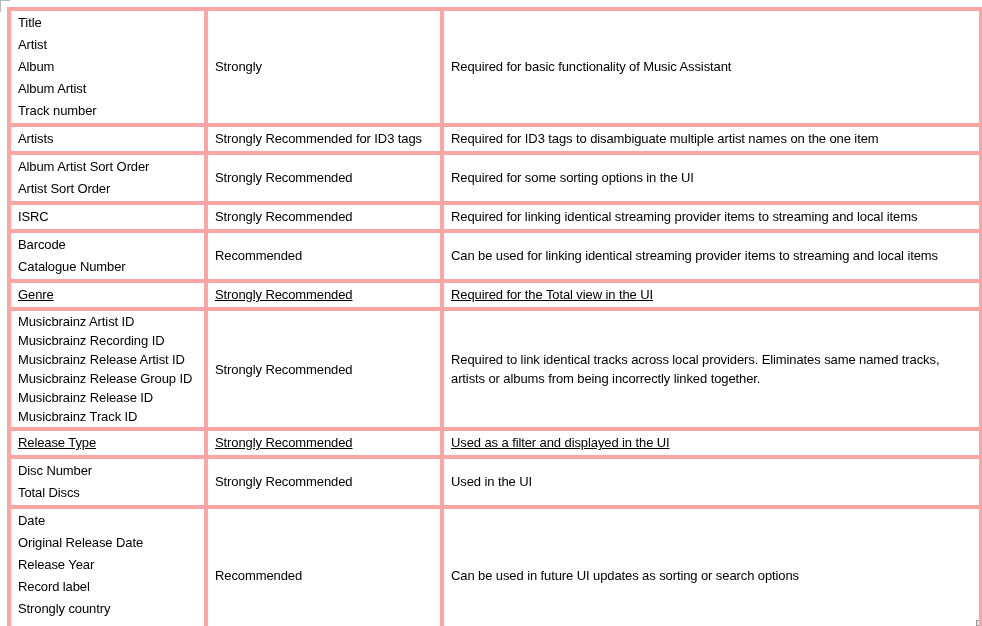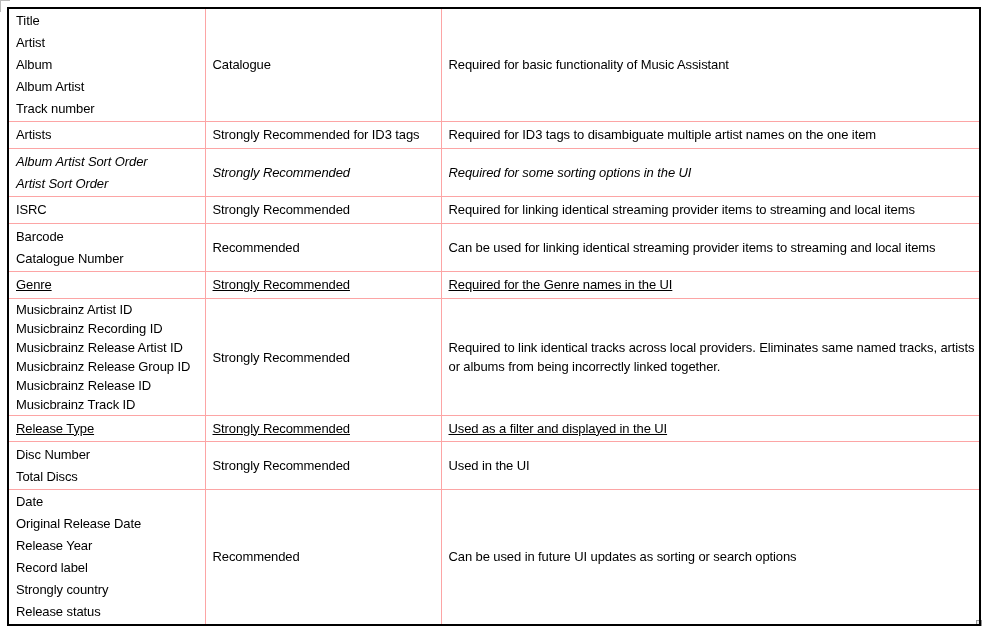--- a/index.html
+++ b/index.html
@@ -18,33 +18,33 @@
   table#metadata-table {
     position: absolute;
     left: 7px;
     top: 7px;
     width: 972px;
     table-layout: fixed;
     border-collapse: collapse;
     border: 2px solid #000000;
   }
   #metadata-table td {
-    border: 1px solid #fca5a5;
+    border: 4px solid #fca5a5;
     vertical-align: middle;
     padding: 1px 4px 1px 7px;
     font-size: 13px;
     letter-spacing: -0.1px;
     line-height: 22px;
     color: #000000;
     overflow: hidden;
   }
   
   #metadata-table tr:nth-child(1)  { height: 110px; }
   #metadata-table tr:nth-child(2)  { height: 27px; margin-top: 28px;  }
-  #metadata-table tr:nth-child(3)  { height: 48px; font-style: italic;  }
+  #metadata-table tr:nth-child(3)  { height: 48px;  }
   #metadata-table tr:nth-child(4)  { height: 27px; border-radius: 12px;  }
   #metadata-table tr:nth-child(5)  { height: 48px;  }
   #metadata-table tr:nth-child(6)  { height: 27px; text-decoration: underline;  }
   #metadata-table tr:nth-child(7)  { height: 117px; }
   #metadata-table tr:nth-child(8)  { height: 26px; text-decoration: underline;  }
   #metadata-table tr:nth-child(9)  { height: 48px;  }
   #metadata-table tr:nth-child(10) { height: 127px; }
   
   #metadata-table tr.compact td { line-height: 19px; margin-top: 24px; }
   .tag-line { white-space: nowrap; }
@@ -79,21 +79,21 @@
   <tbody>
 
     <tr>
       <td>
         <div class="tag-line">Title</div>
         <div class="tag-line">Artist</div>
         <div class="tag-line">Album</div>
         <div class="tag-line">Album Artist</div>
         <div class="tag-line">Track number</div>
       </td>
-      <td>Catalogue</td>
+      <td>Strongly</td>
       <td>Required for basic functionality of Music Assistant</td>
     </tr>
 
     <tr>
       <td>
         <div class="tag-line">Artists</div>
       </td>
       <td>Strongly Recommended for ID3 tags</td>
       <td>Required for ID3 tags to disambiguate multiple artist names on the one item</td>
     </tr>
@@ -122,21 +122,21 @@
       </td>
       <td>Recommended</td>
       <td>Can be used for linking identical streaming provider items to streaming and local items</td>
     </tr>
 
     <tr>
       <td>
         <div class="tag-line">Genre</div>
       </td>
       <td>Strongly Recommended</td>
-      <td>Required for the Genre names in the UI</td>
+      <td>Required for the Total view in the UI</td>
     </tr>
 
     <tr class="compact">
       <td>
         <div class="tag-line">Musicbrainz Artist ID</div>
         <div class="tag-line">Musicbrainz Recording ID</div>
         <div class="tag-line">Musicbrainz Release Artist ID</div>
         <div class="tag-line">Musicbrainz Release Group ID</div>
         <div class="tag-line">Musicbrainz Release ID</div>
         <div class="tag-line">Musicbrainz Track ID</div>

